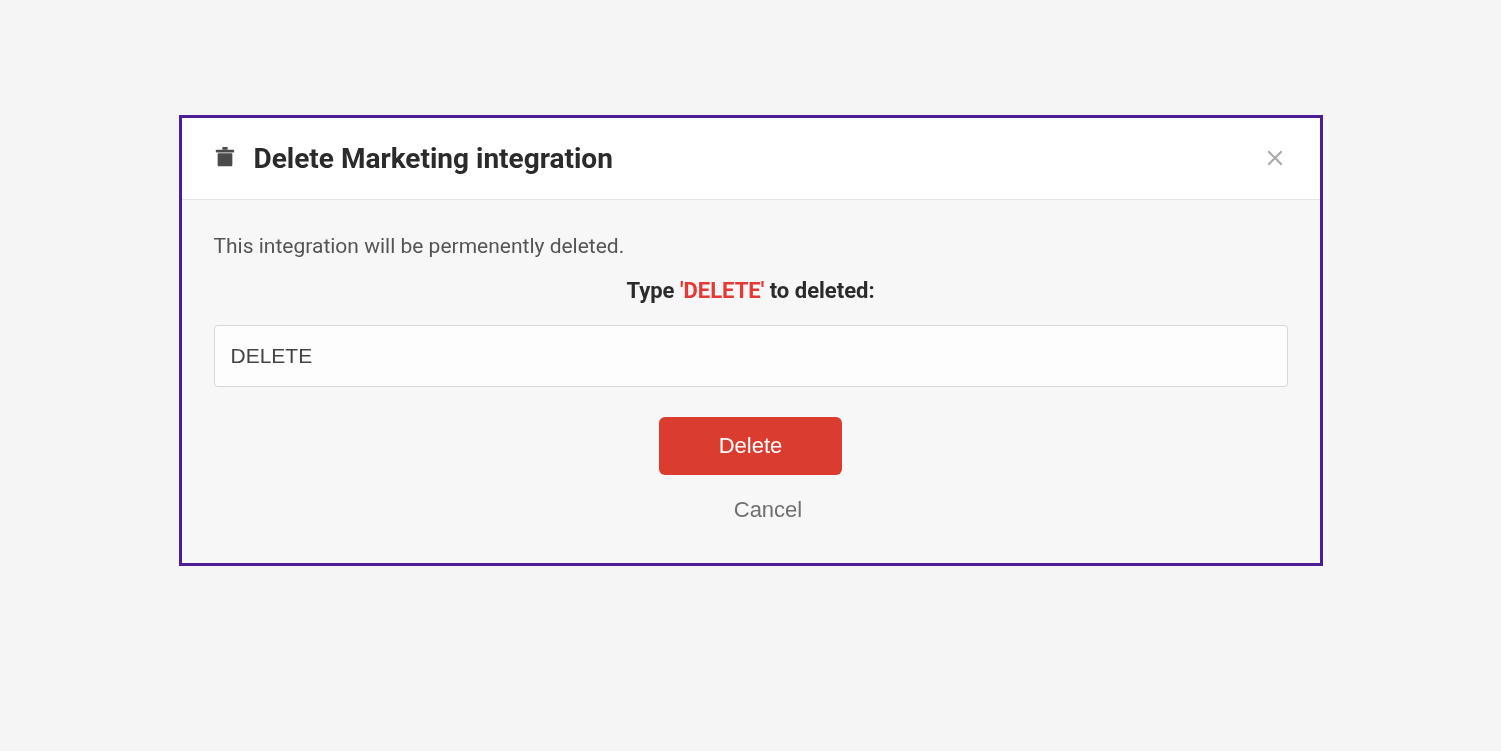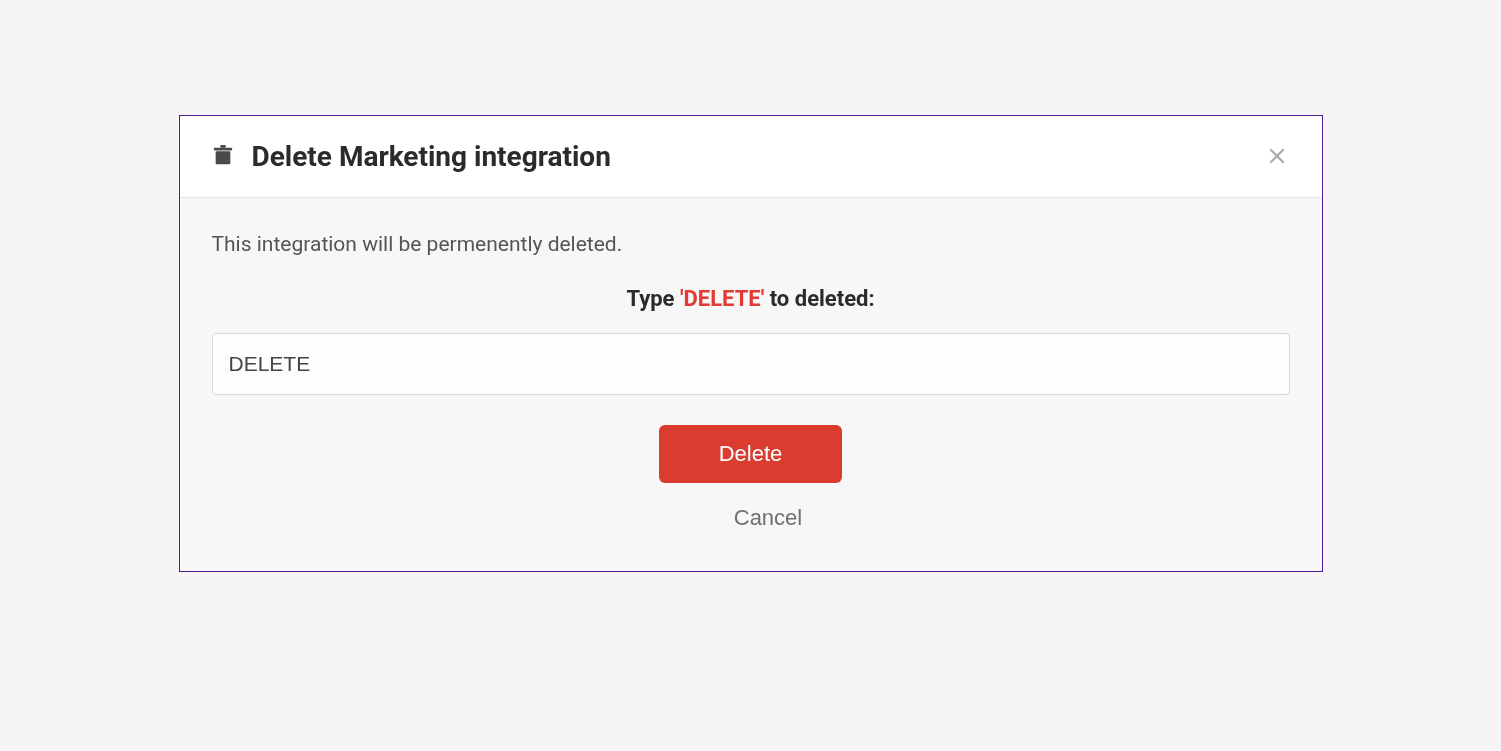--- a/index.html
+++ b/index.html
@@ -13,21 +13,21 @@
       width: 1501px;
       height: 751px;
       display: flex;
       align-items: flex-start;
       justify-content: center;
       padding-top: 115px;
     }
     .modal {
       width: 1144px;
       background: #15803d;
-      border: 1px solid #4c1d95;
+      border: 3px solid #4c1d95;
     }
     .modal-header {
       display: flex;
       align-items: center;
       justify-content: space-between;
       padding: 24px 32px;
       border-bottom: 1px solid #e5e5e5;
       background: #fff;
     }
     .header-left {
@@ -59,21 +59,21 @@
       width: 18px;
       height: 18px;
     }
     .modal-body {
       background: #f7f7f7;
       padding: 34px 32px 40px 32px;
     }
     .warning-text {
       font-size: 21px;
       color: #555;
-      margin-bottom: 30px;
+      margin-bottom: 20px;
     }
     .confirm-label {
       text-align: center;
       font-size: 22px;
       font-weight: 700;
       color: #2b2b2b;
       margin-bottom: 22px;
     }
     .confirm-keyword {
       color: #e53935;

